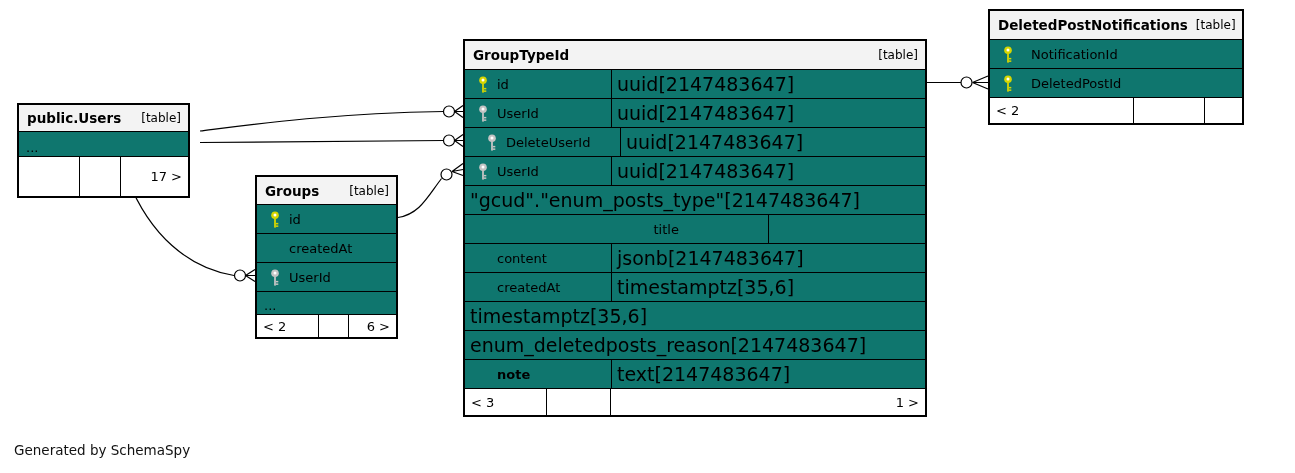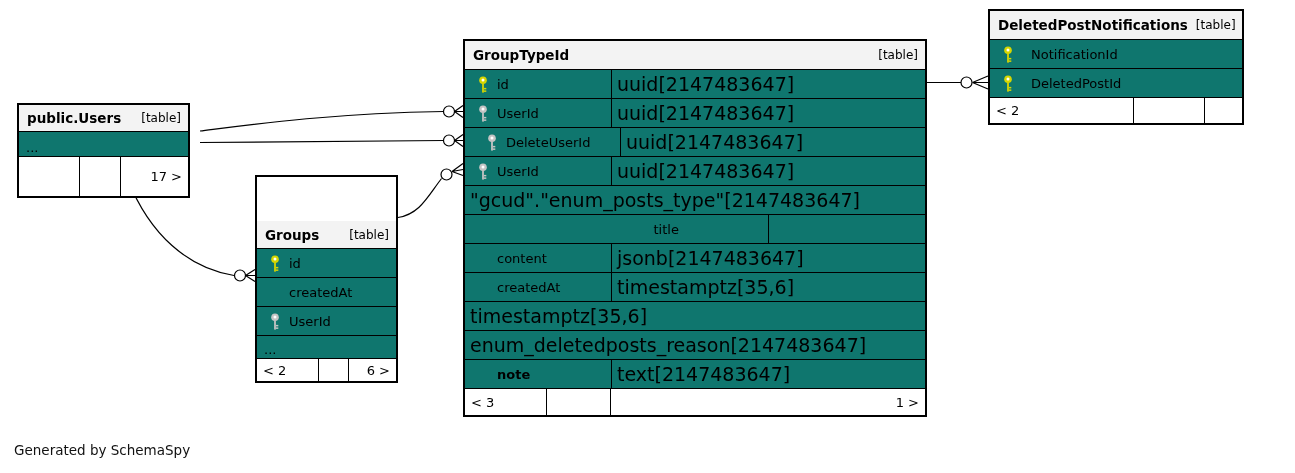--- a/index.html
+++ b/index.html
@@ -122,21 +122,21 @@
         <div class="tbl-row" style="height: 25px;">
           <span class="ellipsis-cell">...</span>
         </div>
         <div class="tbl-footer" style="height: 40px;">
           <div class="footer-cell" style="width: 60px;"></div>
           <div class="footer-cell mid" style="width: 42px;"></div>
           <div class="footer-cell last">17 &gt;</div>
         </div>
       </div>
       <div class="table-box" style="left: 255px; top: 175px; width: 143px;">
-        <div class="tbl-header" style="height: 28px; margin-top: 44px;">
+        <div class="tbl-header" style="height: 28px;">
           <span class="tbl-title">Groups</span>
           <span class="tbl-tag">[table]</span>
         </div>
         <div class="tbl-row" style="height: 29px;">
           <div class="name-cell">
             <span class="key-slot" style="margin-right: 8px;">
               <svg viewBox="0 0 12 17" width="12" height="17">
                 <circle cx="6" cy="4.2" r="3.8" fill="#d6d600"></circle>
                 <circle cx="6" cy="3.9" r="1.5" fill="#ffffff"></circle>
                 <rect x="5.1" y="7.4" width="1.8" height="9.2" fill="#d6d600"></rect>

